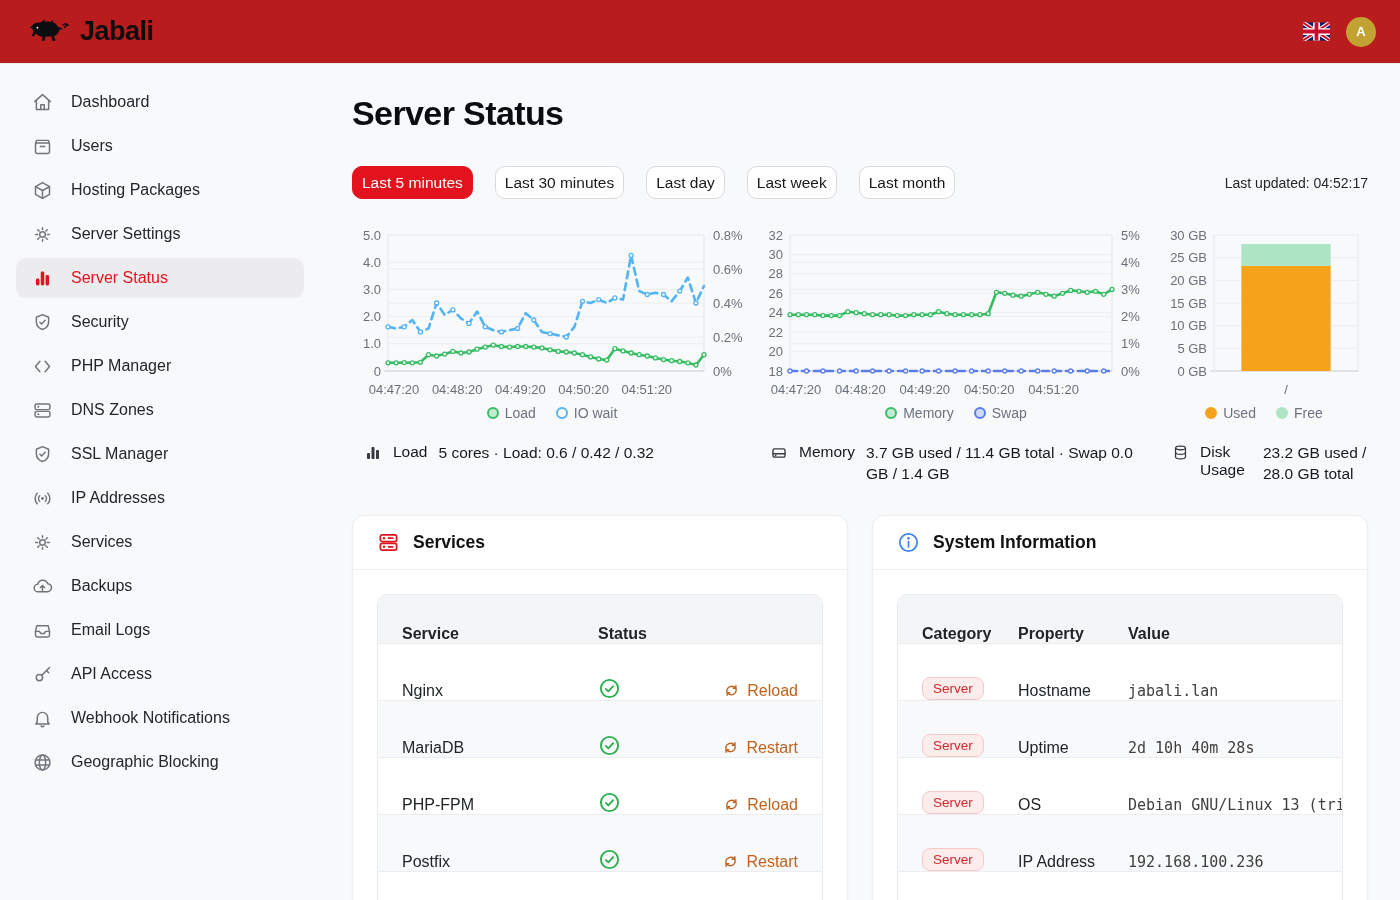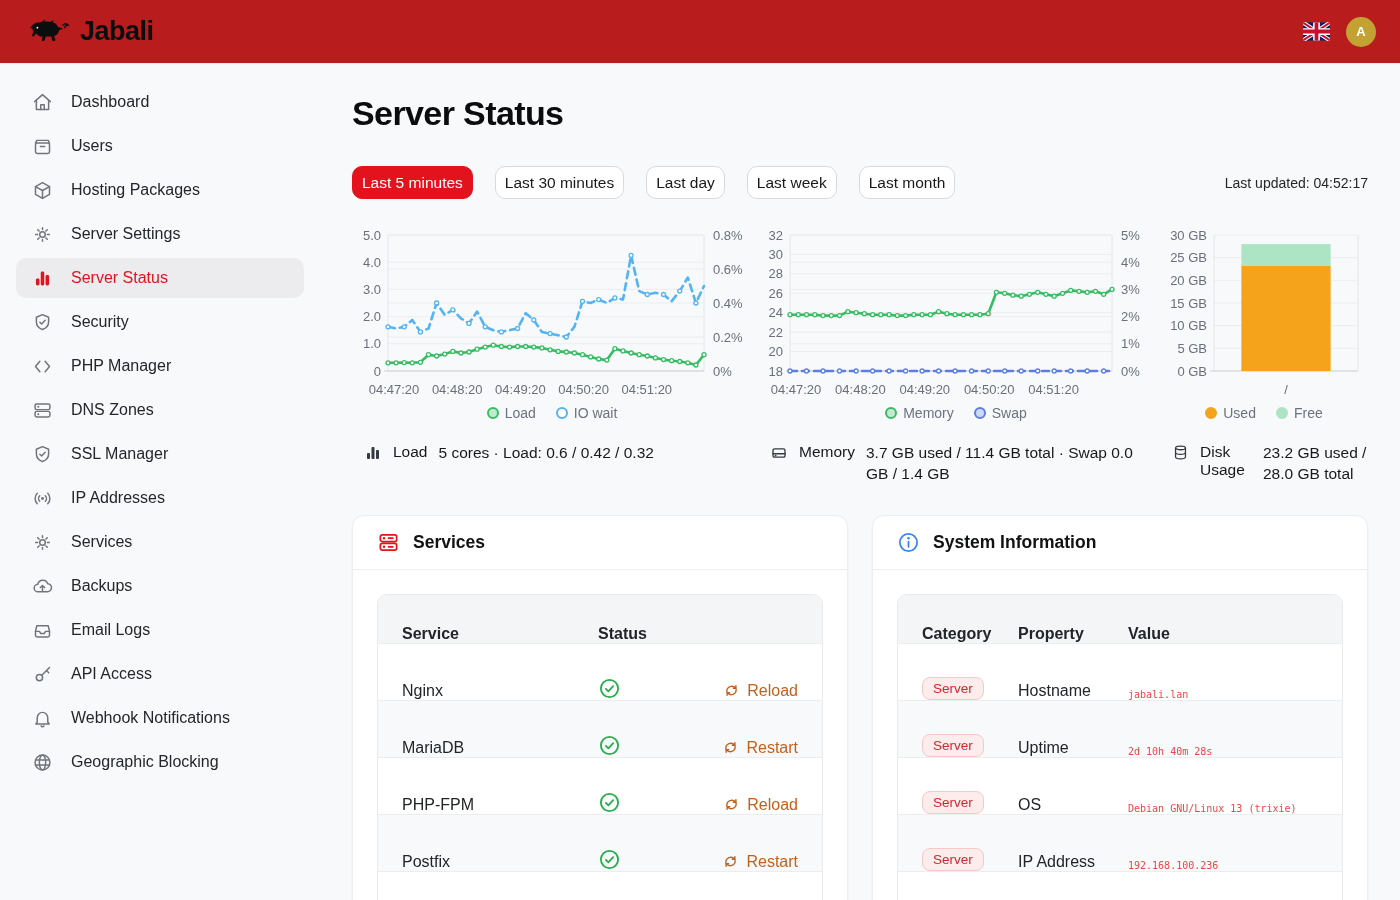--- a/index.html
+++ b/index.html
@@ -57,21 +57,21 @@
     font-size:16px;background:#fff}
   .trow.head{background:#f4f5f6;font-weight:700;height:48px;border-top:none}
   .trow.alt{background:#f8f9fa}
   .c-service{width:190px}
   .c-status{width:120px;display:flex;align-items:center;padding-left:6px}
   .c-action{margin-left:auto}
   .action-link{color:#c2611c;display:flex;align-items:center;gap:7px;font-size:16px;cursor:pointer}
   .c-cat{width:96px}
   .c-prop{width:110px}
   .c-val{flex:1;overflow:hidden;white-space:nowrap;
-    font-family:"DejaVu Sans Mono","Liberation Mono",monospace;font-size:10px;color:#ef4444}
+    font-family:"DejaVu Sans Mono","Liberation Mono",monospace;font-size:15px;color:#404040}
   .trow.sys{padding-right:0}
   .badge{display:inline-block;background:#fdecec;color:#d3262e;border:1px solid #f6c9c9;
     border-radius:8px;padding:3px 10px;font-size:13.5px}
 </style>
 </head>
 <body>
 
 <div class="navbar">
   <div class="brand">
     <span style="display:flex">

